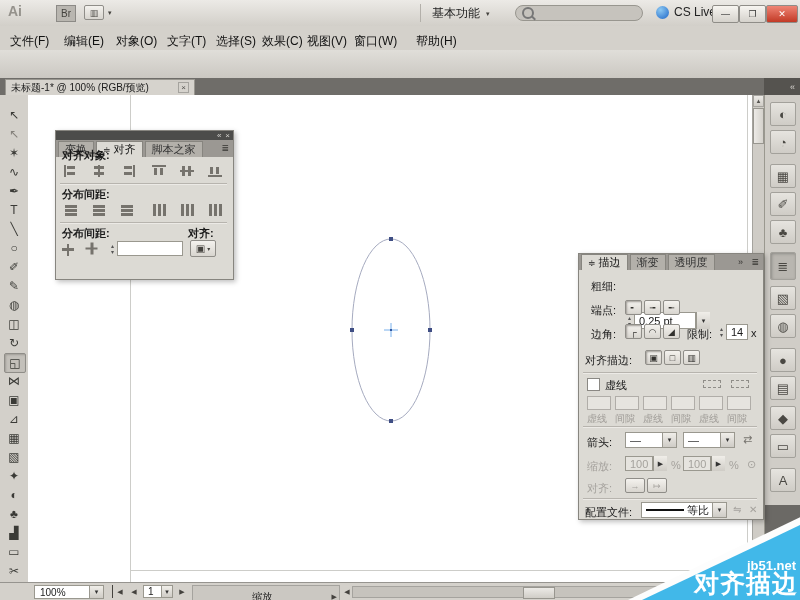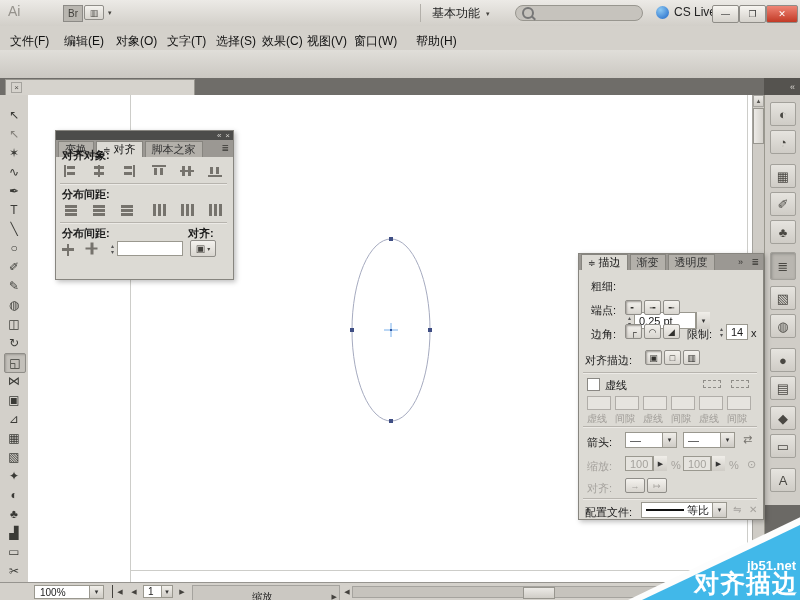--- a/index.html
+++ b/index.html
@@ -91,22 +91,22 @@
   .mag{position:relative;display:inline-block;width:8px;height:8px;border:2px solid #777;border-radius:50%;}
   .mag::after{content:"";position:absolute;width:5px;height:2px;background:#777;right:-4px;bottom:-2px;transform:rotate(45deg);}
   .ball{display:inline-block;width:13px;height:13px;border-radius:50%;background:radial-gradient(circle at 35% 30%,#8cc8f2,#1d66c8);}
 </style>
 </head>
 <body>
 
 <div id="app">
 
   <div class="abs" id="titlebar">
-    <span class="abs" style="left:8px;top:3px;font-size:14px;font-weight:normal;color:#95928c;">Ai</span>
-    <span class="abs" style="left:56px;top:5px;width:18px;height:15px;background:#b9b6b0;border:1px solid #8c8a86;font-size:10px;color:#44423e;display:flex;align-items:center;justify-content:center;margin-left:7px;">Br</span>
+    <span class="abs" style="left:8px;top:3px;font-size:14px;font-weight:bold;color:#95928c;">Ai</span>
+    <span class="abs" style="left:56px;top:5px;width:18px;height:15px;background:#b9b6b0;border:1px solid #8c8a86;font-size:10px;color:#44423e;display:flex;align-items:center;justify-content:center;">Br</span>
     <span class="abs btn3d" style="left:84px;top:5px;width:20px;height:15px;display:flex;align-items:center;justify-content:center;font-size:9px;color:#55534f;">▥</span>
     <span class="abs" style="left:108px;top:9px;font-size:7px;color:#44423e;">▾</span>
     <span class="abs" style="left:420px;top:4px;width:1px;height:18px;background:#b3b0aa;"></span>
     <span class="abs row" style="left:432px;top:5px;gap:6px;">
       <span style="font-size:12px;color:#222;">基本功能</span>
       <span style="font-size:7px;color:#44423e;">▾</span>
     </span>
     <span class="abs row" style="left:515px;top:5px;width:128px;height:16px;border-radius:8px;background:#c6c3bd;border:1px solid #98968f;padding:0 6px;gap:5px;box-sizing:border-box;">
       <span class="mag"></span>
     </span>
@@ -174,20 +174,21 @@
       <span style="font-size:7px;color:#44423e;">▾</span>
     </span>
     <span class="abs" style="left:632px;top:58px;font-size:12px;color:#55534f;">◒</span>
     <span class="abs bluelink" style="left:655px;top:59px;">对齐</span>
     <span class="abs bluelink" style="left:688px;top:59px;">变换</span>
     <span class="abs" style="left:742px;top:58px;font-size:12px;color:#55534f;">⊞</span>
   </div>
 
   <div class="abs" id="tabbar">
     <span class="abs row nowrap" style="left:5px;top:1px;width:190px;height:16px;background:#d6d3cd;border:1px solid #98968f;border-bottom:none;font-size:10px;padding:0 5px;gap:5px;box-sizing:border-box;">
+      <span class="nowrap" style="flex:1;">未标题-1* @ 100% (RGB/预览)</span>
       <span style="font-size:8px;color:#55534f;border:1px solid #a5a39e;width:9px;height:9px;display:flex;align-items:center;justify-content:center;">×</span>
     </span>
   </div>
   <div class="abs" id="dock-header">
     <span>«</span>
   </div>
 
   <div class="abs" id="toolbar">
     <div class="tool" style="top:11px">↖</div>
     <div class="tool alt" style="top:30px">↖</div>

